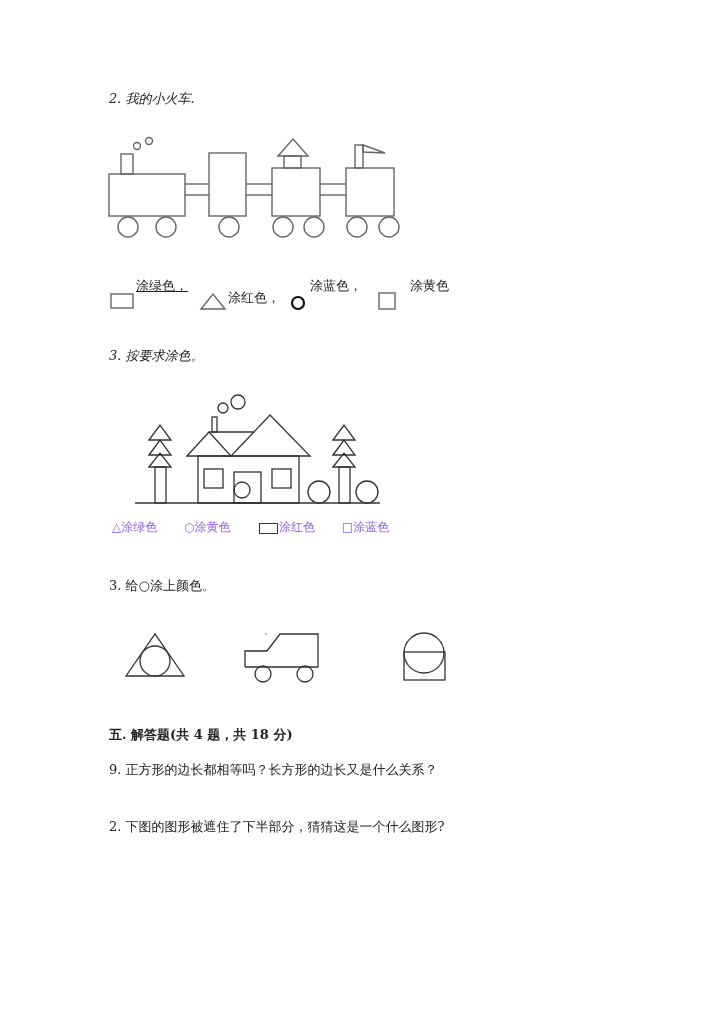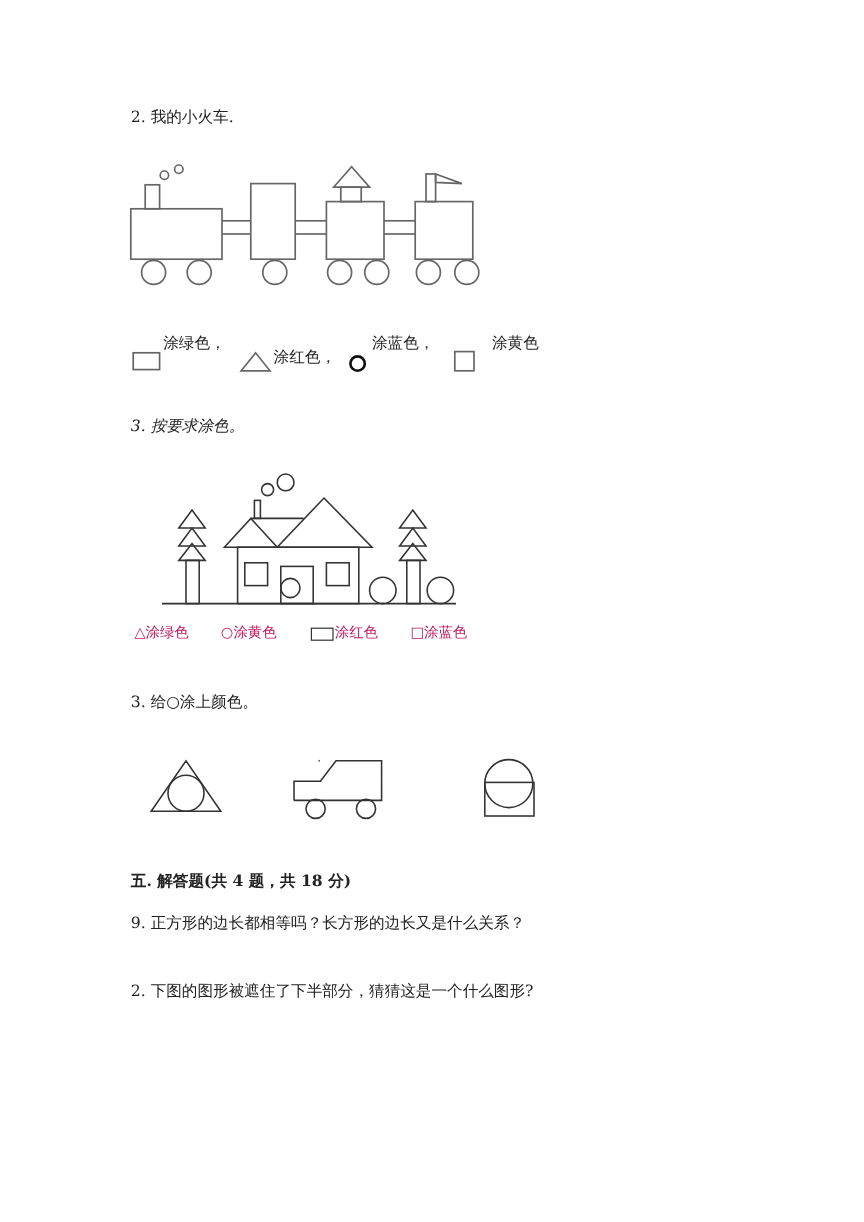--- a/index.html
+++ b/index.html
@@ -2,29 +2,29 @@
 <html><head>
 <meta charset="utf-8">
 <style>
   html, body { margin: 0; padding: 0; background: #ffffff; }
   body { width: 720px; height: 1018px; position: relative; overflow: hidden;
          font-family: "DejaVu Serif", "Liberation Serif", serif; color: #222; }
   .abs { position: absolute; }
   .q-title { font-size: 13px; line-height: 16px; white-space: nowrap; }
   .section-title { font-size: 13px; font-weight: bold; line-height: 16px; white-space: nowrap; }
   .legend-text { font-size: 13px; white-space: nowrap; }
-  .legend2 { font-family: "DejaVu Sans", "Liberation Sans", sans-serif; font-size: 12px; white-space: nowrap; color: #be185d; }
+  .legend2 { font-family: "DejaVu Sans", "Liberation Sans", sans-serif; font-size: 12px; white-space: nowrap; color: #8b5cf6; }
   svg { position: absolute; overflow: visible; }
   svg .ln { stroke: #666; stroke-width: 1.4; fill: none; }
   svg .dk { stroke: #333; stroke-width: 1.3; fill: none; }
 </style>
 </head>
 <body>
 
-<div class="abs q-title" style="left:109px; top:91px;">2. 我的小火车.</div>
+<div class="abs q-title" style="left:109px; top:91px;font-style:italic;">2. 我的小火车.</div>
 
 <svg style="left:0; top:0;" width="720" height="260">
 
   <rect class="ln" x="109" y="174" width="76" height="42"></rect>
   <rect class="ln" x="121" y="154" width="12" height="20"></rect>
   <circle class="ln" cx="137" cy="146" r="3.5"></circle>
   <circle class="ln" cx="149" cy="141" r="3.5"></circle>
 
   <line class="ln" x1="185" y1="184" x2="209" y2="184"></line>
   <line class="ln" x1="185" y1="195" x2="209" y2="195"></line>
@@ -53,21 +53,21 @@
   <circle class="ln" cx="357" cy="227" r="10"></circle>
   <circle class="ln" cx="389" cy="227" r="10"></circle>
 </svg>
 
 <svg style="left:0; top:0;" width="720" height="320">
   <rect class="ln" x="111" y="294" width="22" height="14"></rect>
   <polygon class="ln" points="201,309 213,294 225,309"></polygon>
   <circle cx="298" cy="303" r="6" stroke="#111" stroke-width="2.2" fill="none"></circle>
   <rect class="ln" x="379" y="293" width="16" height="16"></rect>
 </svg>
-<div class="abs legend-text" style="left:136px; top:277px;">涂绿色，</div>
+<div class="abs legend-text" style="left:136px; top:277px;text-decoration:underline;">涂绿色，</div>
 <div class="abs legend-text" style="left:228px; top:277px;margin-top:12px;">涂红色，</div>
 <div class="abs legend-text" style="left:310px; top:277px;text-align:right;">涂蓝色，</div>
 <div class="abs legend-text" style="left:410px; top:277px;">涂黄色</div>
 
 <div class="abs q-title" style="left:109px; top:348px;font-style:italic;">3. 按要求涂色。</div>
 
 <svg style="left:0; top:0;" width="720" height="520">
 
   <line class="dk" x1="135" y1="503" x2="380" y2="503"></line>
 

